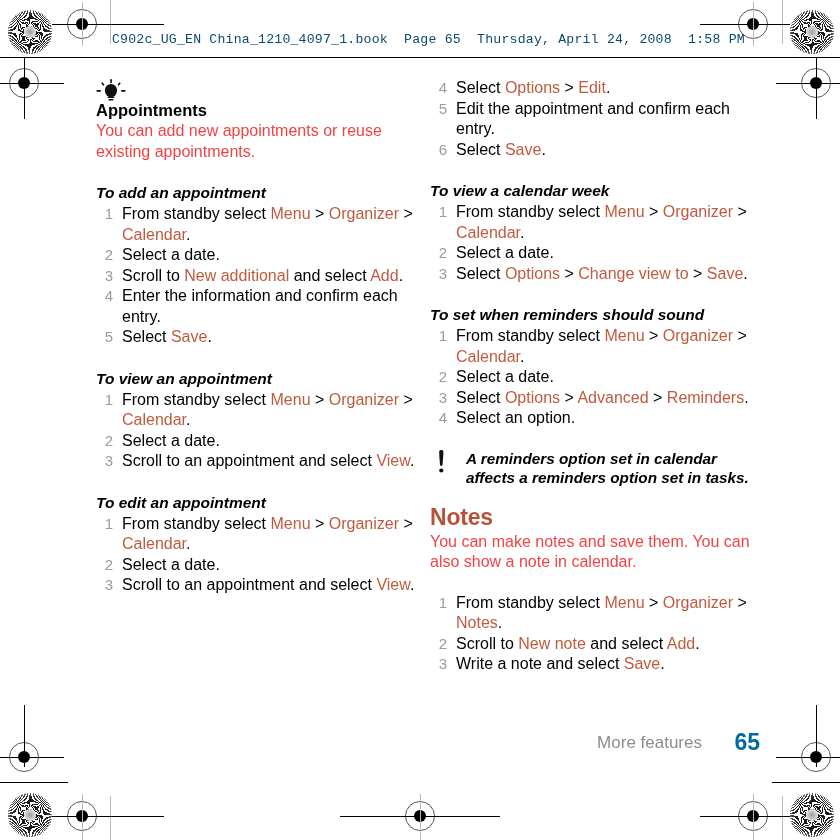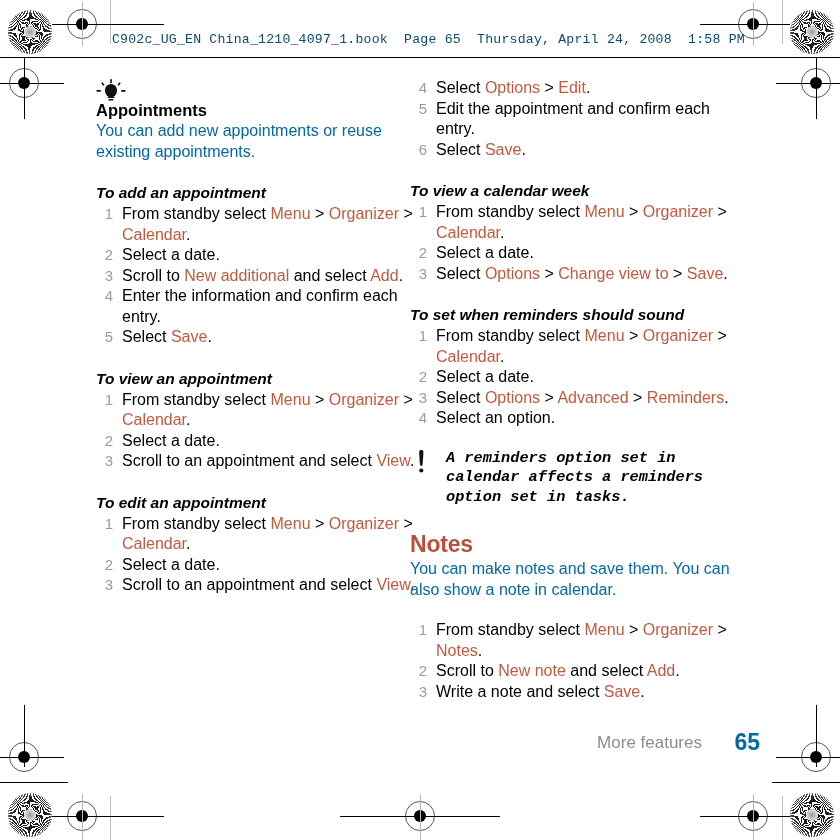--- a/index.html
+++ b/index.html
@@ -100,34 +100,34 @@
     top: 78px;
     width: 840px;
     height: 700px;
   }
   .col {
     position: absolute;
     top: 0;
     width: 330px;
   }
   .col-left  { left: 96px; }
-  .col-right { left: 410px; }
+  .col-right { left: 430px; }
 
   
   .tip {
     position: relative;
     padding-left: 36px;
     font-style: italic;
     font-weight: bold;
     font-size: 15.3px;
     line-height: 19.5px;
     color: #000;
     margin-bottom: 22px;
   }
-  .tip.note-tip { margin-bottom: 24px; font-family: Liberation Mono, monospace; }
+  .tip.note-tip { margin-bottom: 16px; }
   .tip-icon {
     position: absolute;
     left: 0;
     top: 1px;
     width: 30px;
     height: 26px;
   }
 
   .h2 {
     font-size: 23px;
@@ -148,21 +148,21 @@
     font-size: 15.5px;
     font-weight: bold;
     font-style: italic;
     color: #000;
     line-height: 21px;
     margin: 0 0 1px 0;
   }
   .para {
     font-size: 16px;
     line-height: 20.5px;
-    color: #0369a1;
+    color: #ef4444;
     margin: 0;
   }
   .blk { margin-bottom: 20px; }
 
   ol.steps {
     margin: 0;
     padding: 0;
     list-style: none;
     counter-reset: step;
   }

